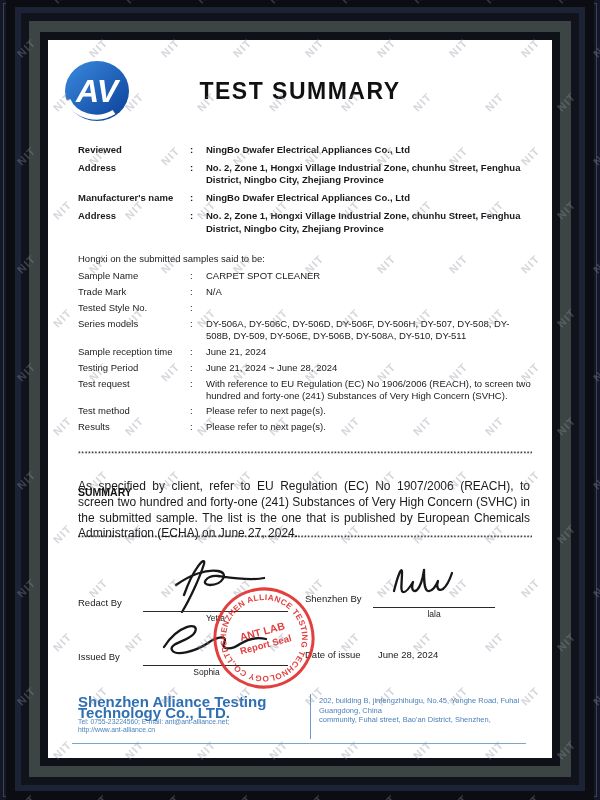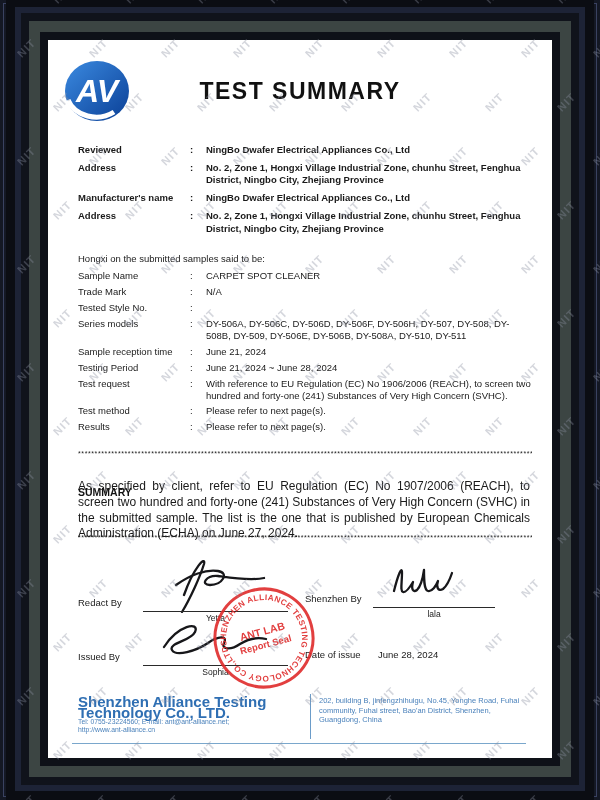--- a/index.html
+++ b/index.html
@@ -170,21 +170,21 @@
       </svg>
       <div class="sig-label" style="left:257px;top:38px;">Shenzhen By</div>
       <div class="sig-line" style="left:325px;width:122px;top:52px;"></div>
       <div class="sig-name" style="left:325px;width:122px;top:54px;">lala</div>
 
       <svg class="sig-svg" style="left:100px;top:62px;" width="136" height="48" viewBox="0 0 136 48">
         <path d="M16 30 C30 8 52 4 47 15 C43 24 20 26 24 33 C28 40 48 34 60 26 C70 19 80 18 76 26 C73 32 82 34 92 27 C100 22 110 20 118 22"></path>
       </svg>
       <div class="sig-label" style="left:30px;top:96px;">Issued By</div>
       <div class="sig-line" style="left:95px;width:145px;top:110px;"></div>
-      <div class="sig-name" style="left:95px;width:145px;top:112px;">Sophia</div>
+      <div class="sig-name" style="left:86px;width:145px;top:112px;">Sophia</div>
 
       <div class="sig-label" style="left:257px;top:94px;">Date of issue</div>
       <div class="date-value" style="left:330px;top:94px;">June 28, 2024</div>
 
       <svg class="stamp" viewBox="0 0 106 106">
         <circle cx="53" cy="53" r="49" fill="none" stroke="#df2b2b" stroke-width="3"></circle>
         <defs>
           <path id="ringPath" d="M15,53 A38,38 0 1,1 91,53 A38,38 0 1,1 15,53"></path>
         </defs>
         <text font-size="8.2" font-weight="bold" fill="#df2b2b" letter-spacing="0.4" font-family="Liberation Sans, sans-serif">
@@ -198,22 +198,22 @@
     <div class="footer">
       <div class="footer-cols">
         <div class="f-left">
           <div class="f-company">Shenzhen Alliance Testing Technology Co., LTD.</div>
           <div class="f-contact">Tel: 0755-23224560; E-mail: ant@ant-alliance.net;</div>
           <div class="f-contact">http://www.ant-alliance.cn</div>
         </div>
         <div class="f-div"></div>
         <div class="f-right">
           <div class="f-addr">202, building B, jinfengzhihuigu, No.45, Yonghe Road, Fuhai</div>
+          <div class="f-addr">Guangdong, China</div>
           <div class="f-addr">community, Fuhai street, Bao'an District, Shenzhen,</div>
-          <div class="f-addr">Guangdong, China</div>
         </div>
       </div>
       <div class="f-rule"></div>
     </div>
 
   </div>
 
   <div class="wm-layer">
       <span class="wm" style="left: -20px; top: -12px;">NIT</span>
       <span class="wm" style="left: 52px; top: -12px;">NIT</span>

